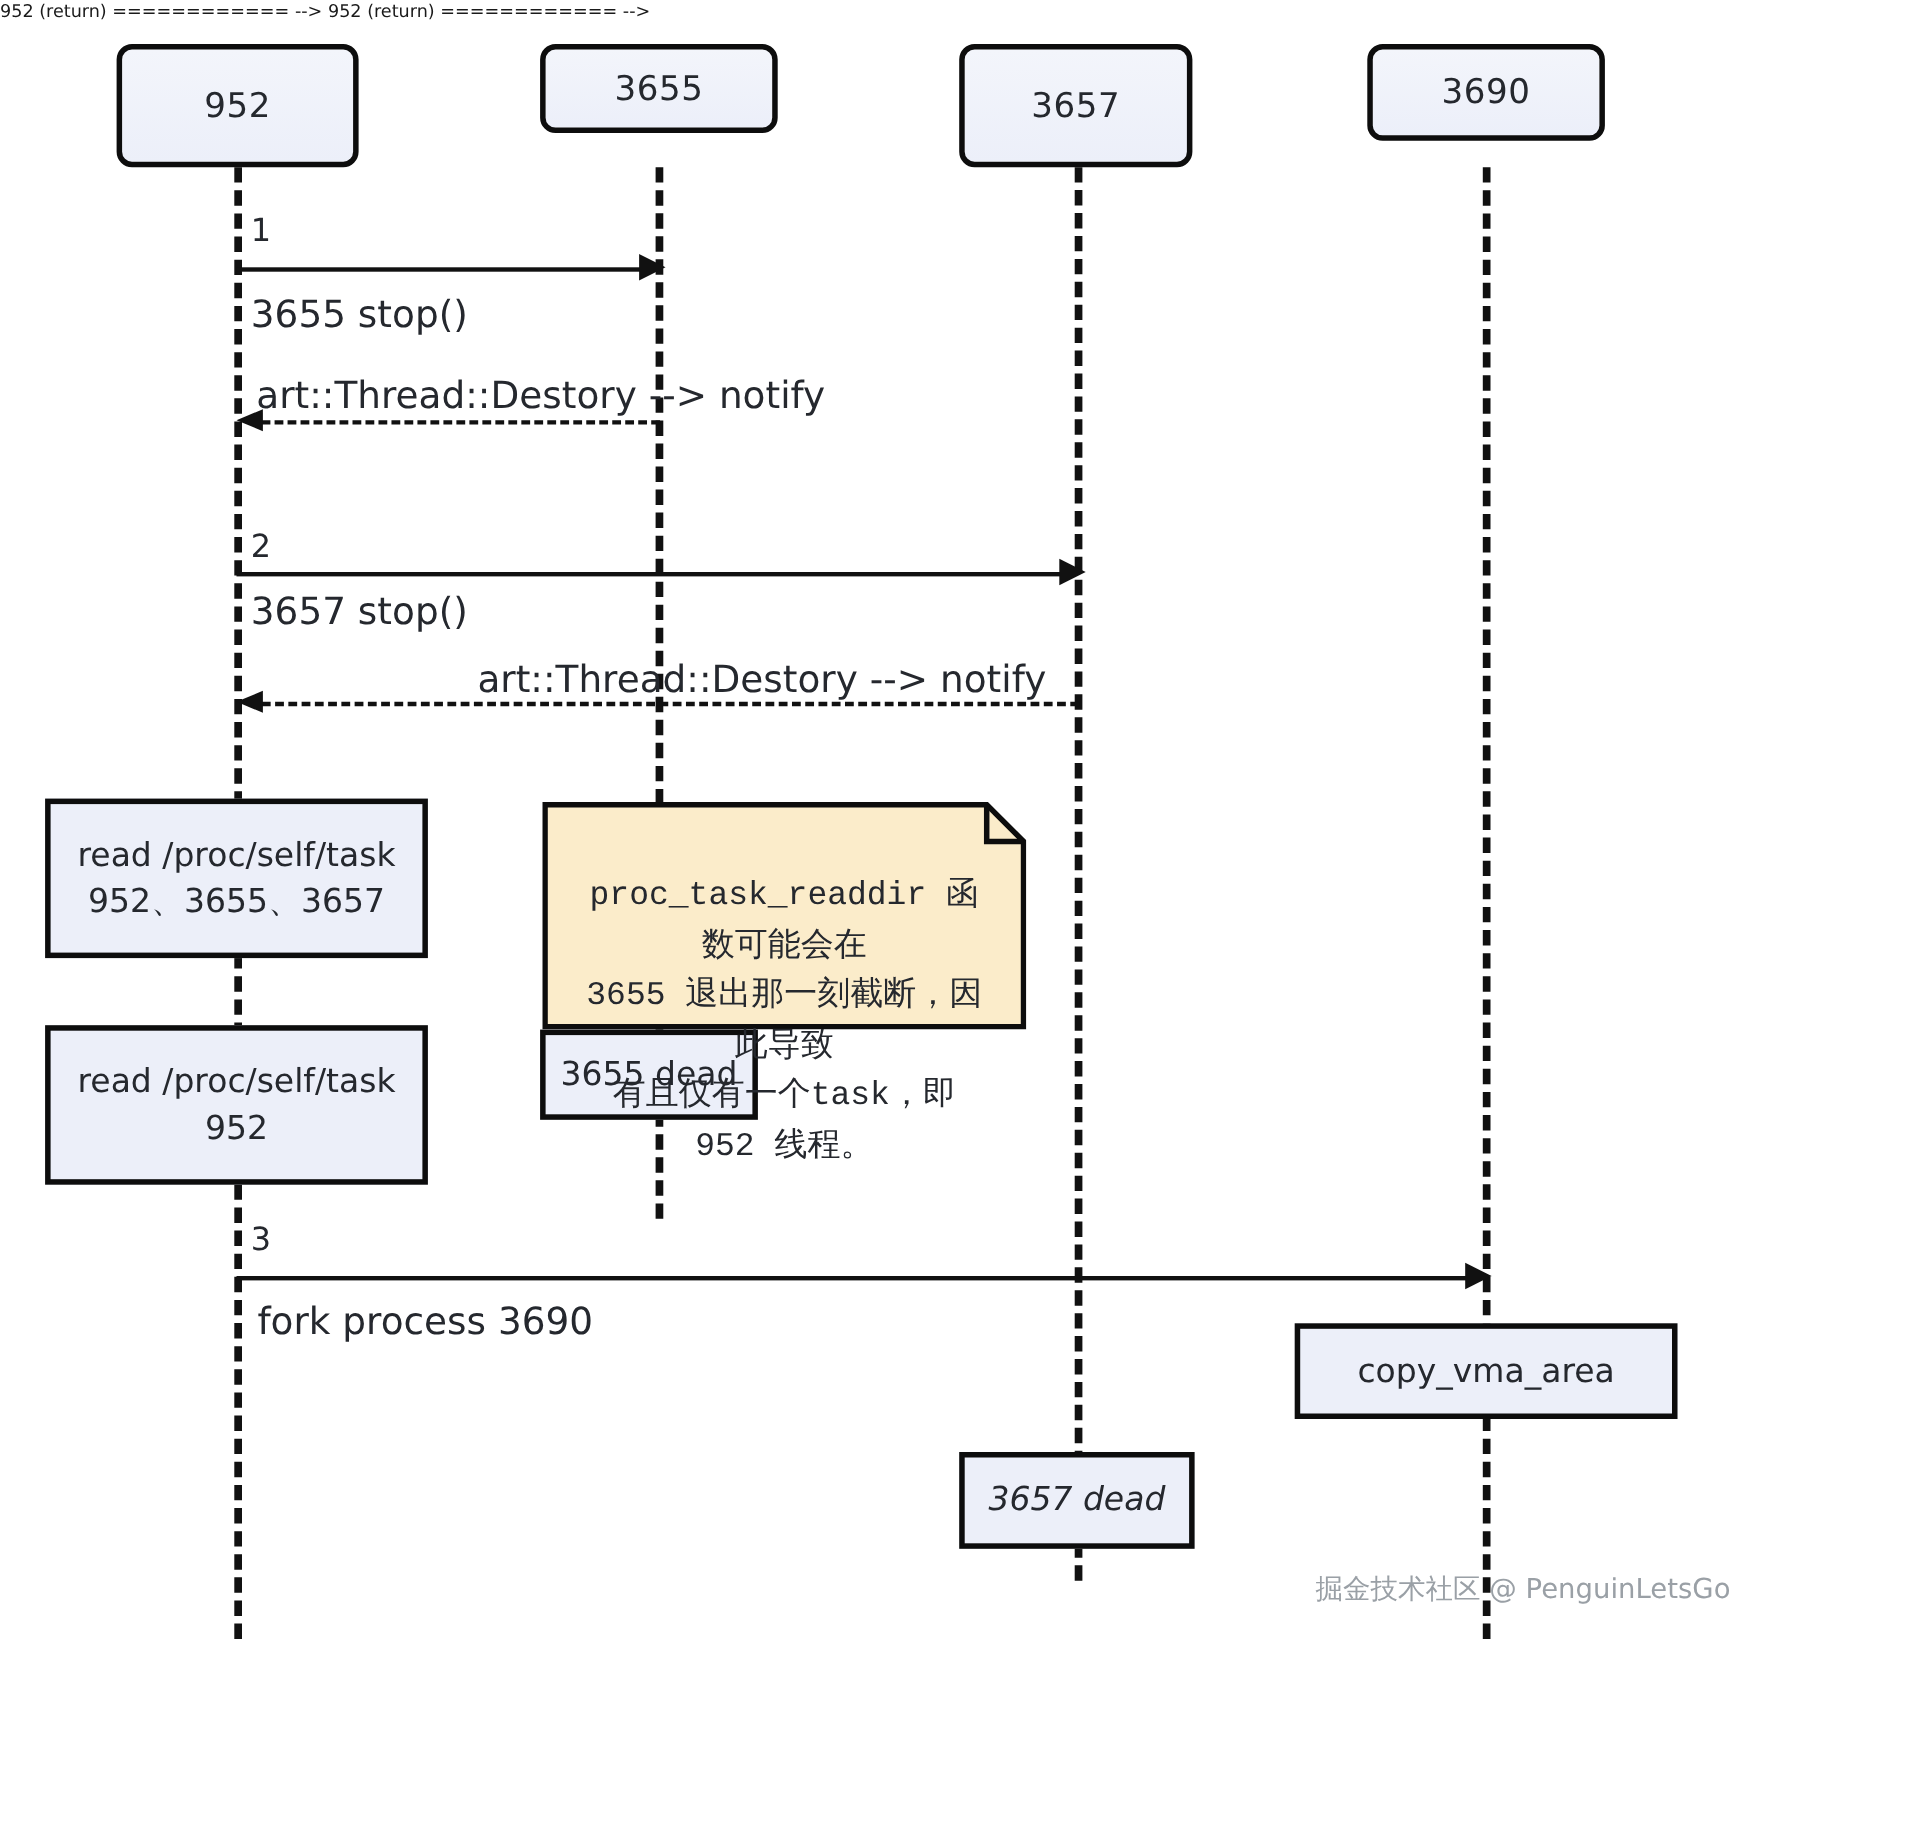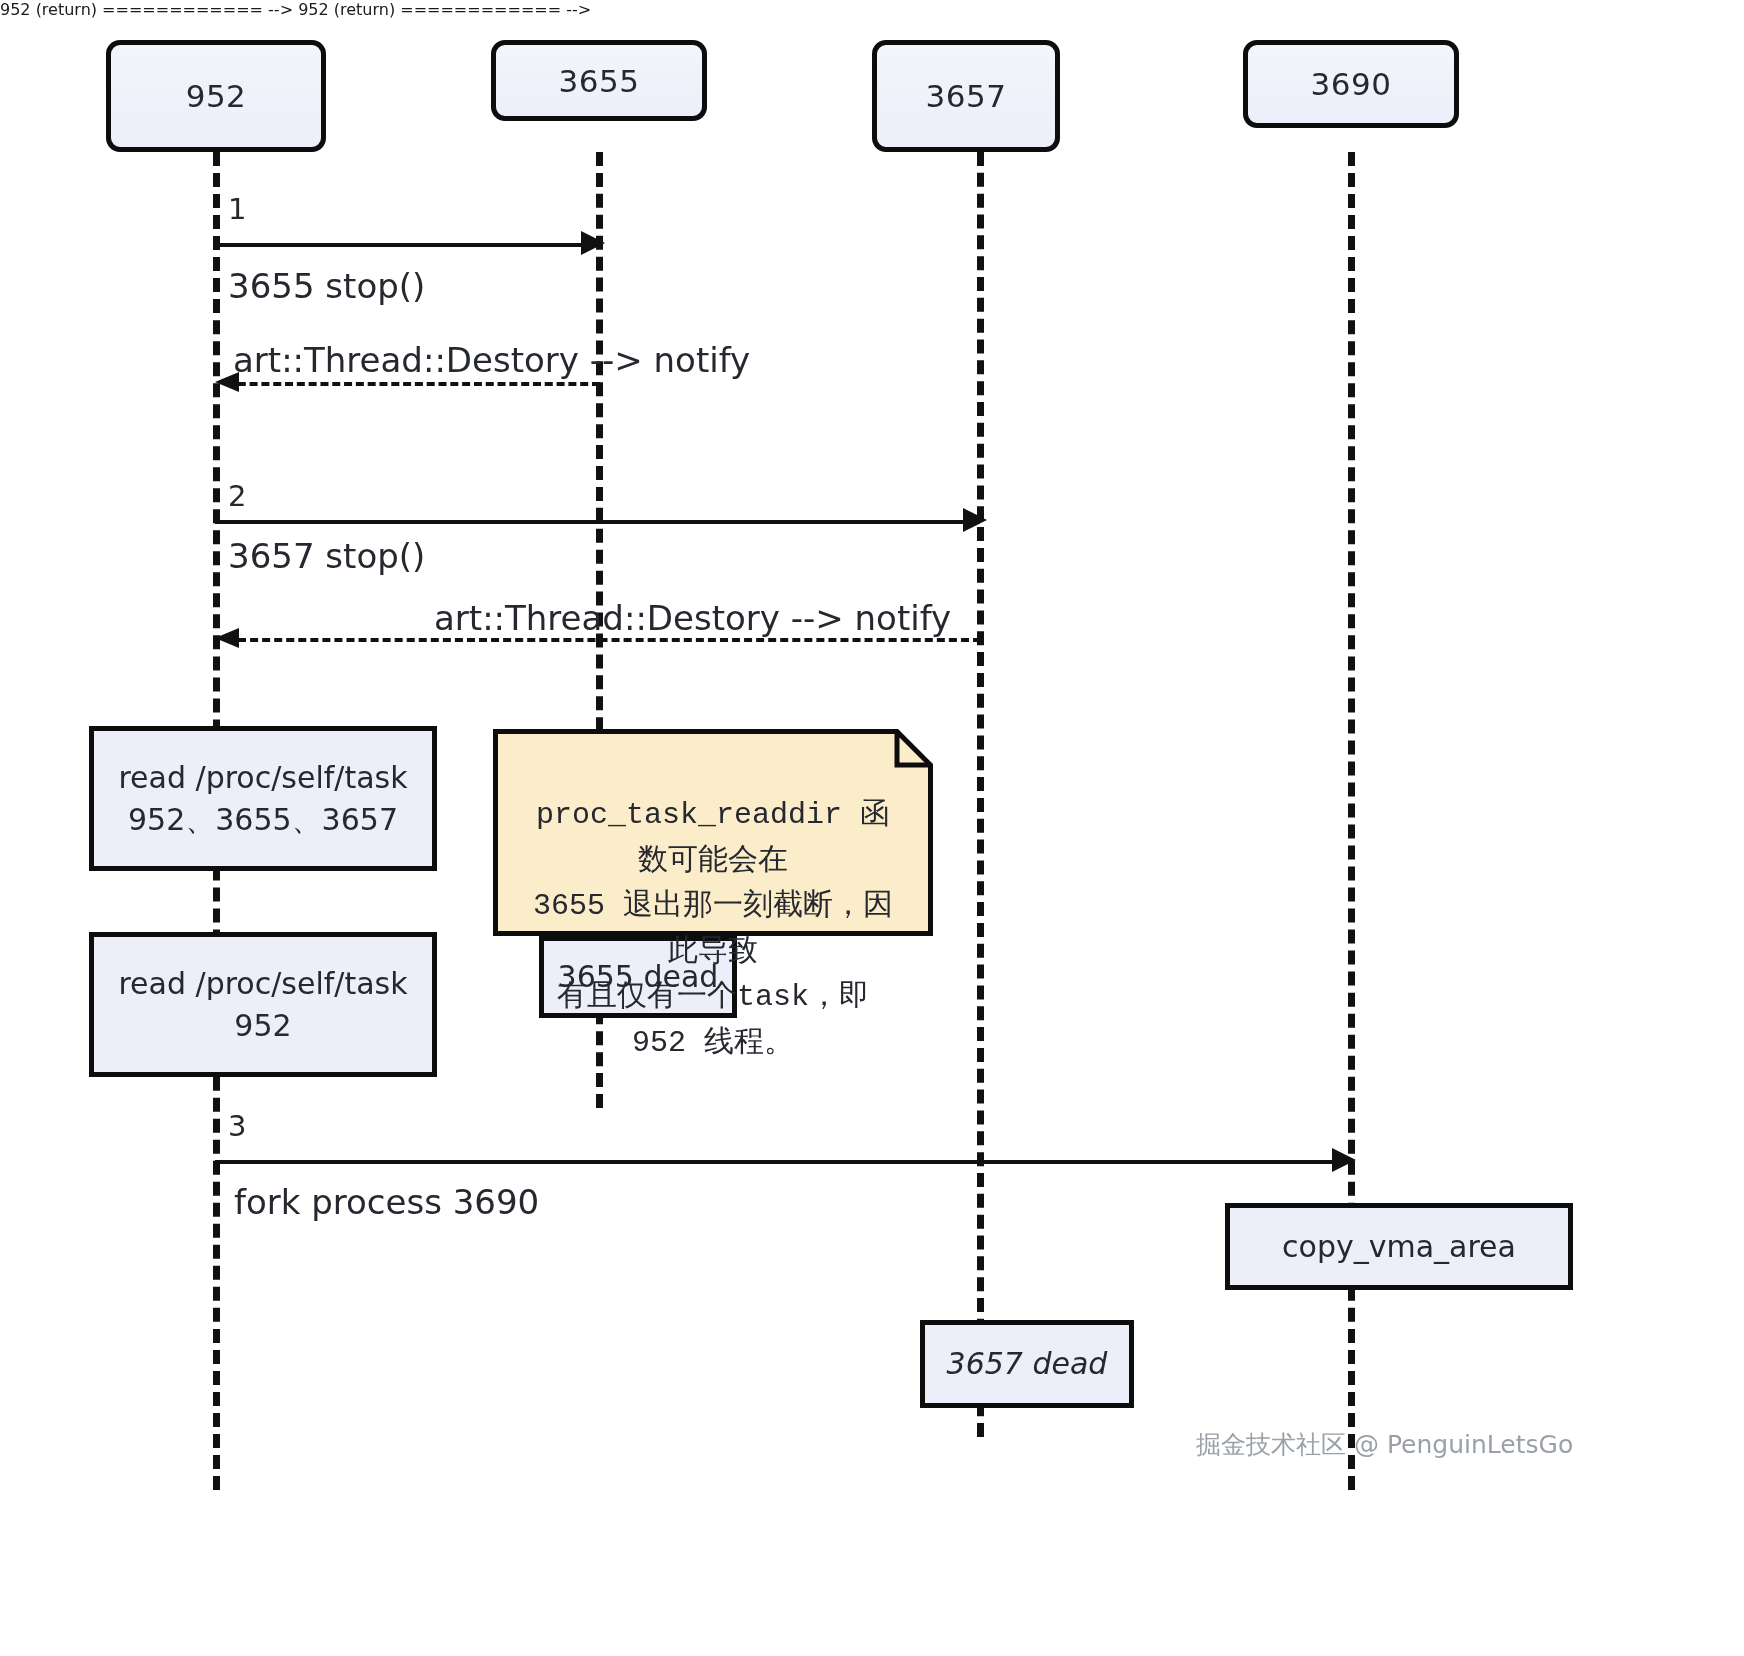--- a/index.html
+++ b/index.html
@@ -47,21 +47,20 @@
     border: 5px solid #0d0d0d;
     display: flex;
     flex-direction: column;
     align-items: center;
     justify-content: center;
     font-size: 30px;
     color: #25282e;
     line-height: 1.38;
     text-align: center;
     padding: 4px 10px;
-    margin-left: 48px;
   }
   .act-box .l2 { white-space: pre; }
 
   
   .msg-line {
     position: absolute;
     height: 0;
     border-top: 4px solid #111111;
   }
   .msg-line.dashed {
@@ -122,21 +121,21 @@
 
 <div id="canvas">
 
   
   <div class="lifeline-head" style="left:106px; top:40px; width:220px; height:112px;">
     <span>952</span>
   </div>
   <div class="lifeline-head" style="left:491px; top:40px; width:216px; height:81px;">
     <span>3655</span>
   </div>
-  <div class="lifeline-head" style="left:872px; top:40px; width:188px; height:112px;">
+  <div class="lifeline-head" style="left:872px; top:40px; width:212px; height:112px;">
     <span>3657</span>
   </div>
   <div class="lifeline-head" style="left:1243px; top:40px; width:216px; height:88px;">
     <span>3690</span>
   </div>
 
   
   <div class="lifeline-line" style="left:213px; top:152px; height:1338px;"></div>
   <div class="lifeline-line" style="left:596px; top:152px; height:956px;"></div>
   <div class="lifeline-line" style="left:977px; top:152px; height:1285px;"></div>

